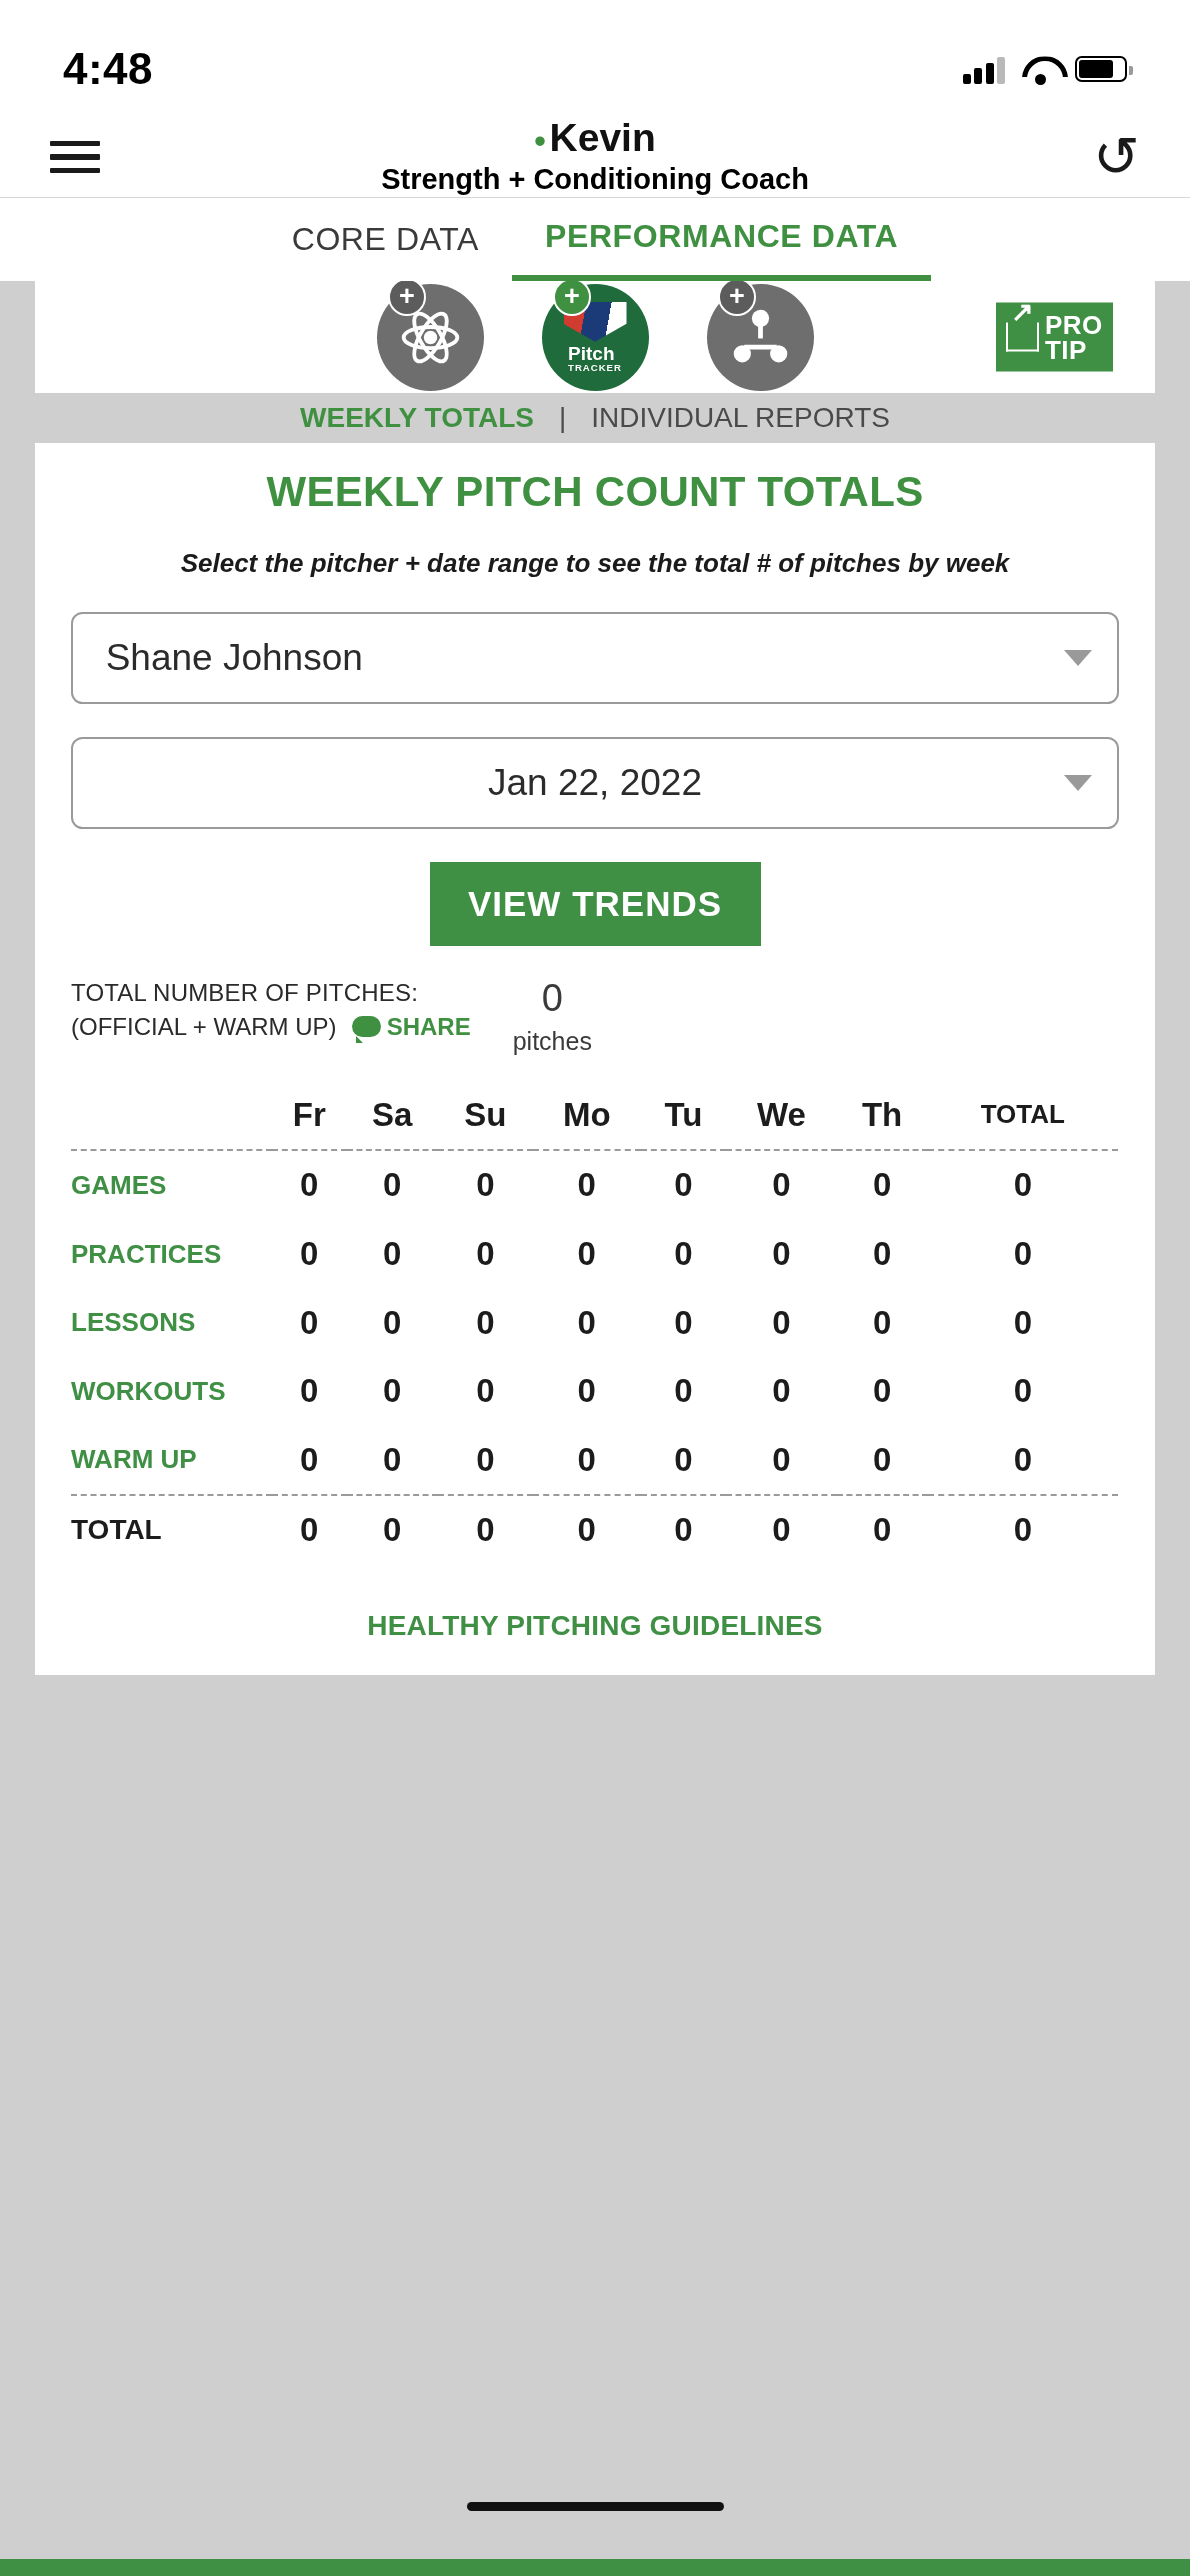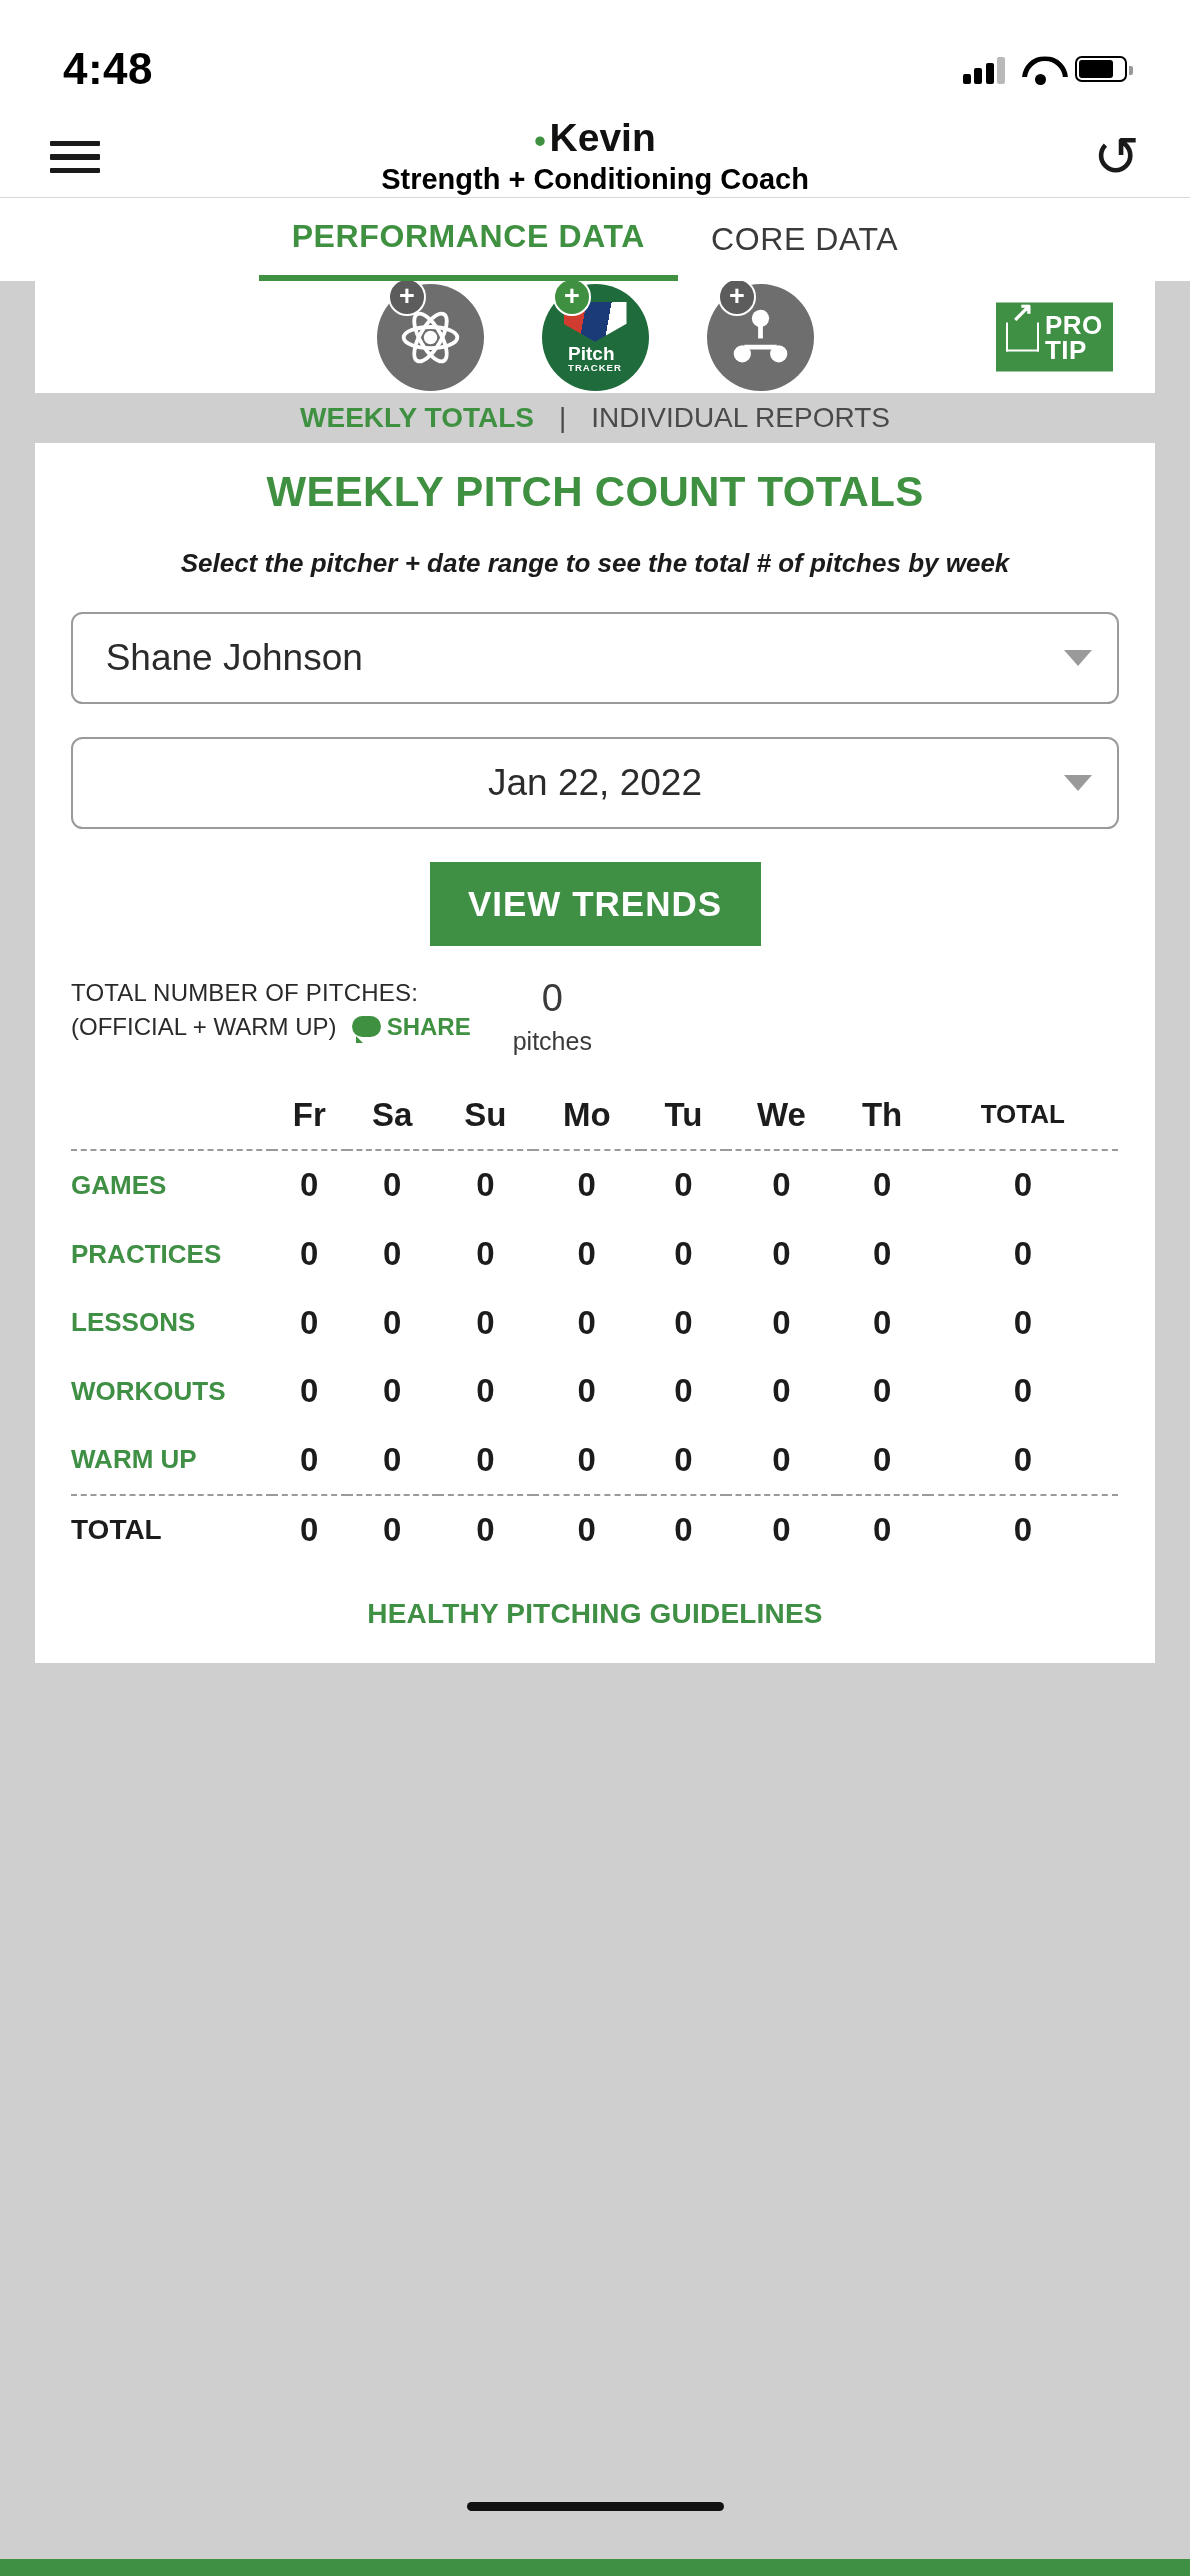--- a/index.html
+++ b/index.html
@@ -326,21 +326,21 @@
   table.pitchtable th.totcol { font-size: 26px; font-weight: 600; }
   table.pitchtable thead th { font-weight: 700; font-size: 33px; }
   table.pitchtable thead tr { border-bottom: 2.9px dashed #9a9a9a; }
   table.pitchtable tbody tr.last { border-bottom: 2.9px dashed #9a9a9a; }
   table.pitchtable tr.grandtotal td { color: #1c1c1c; }
   table.pitchtable tr.grandtotal td.rowlabel {
     color: #1c1c1c; font-size: 28px; font-weight: 600;
   }
   .guidelines {
     text-align:center;
-    margin-top: 33px;
+    margin-top: 45px;
     color: #3f8f45;
     font-size: 28px;
     font-weight: 600;
     letter-spacing: 0.2px;
   }
 
   
   .homebar-wrap {
     height: 105px;
     background: #cfcfcf;
@@ -382,22 +382,22 @@
     <div class="header-center">
       <div class="header-name">
         <span class="dot">•</span><span>Kevin</span>
       </div>
       <div class="header-role">Strength + Conditioning Coach</div>
     </div>
     <div class="refresh-icon">↺</div>
   </div>
 
   <div class="tabs">
+    <div class="tab">CORE DATA</div>
     <div class="tab active">PERFORMANCE DATA</div>
-    <div class="tab">CORE DATA</div>
   </div>
 
   <div class="body">
 
     <div class="iconstrip">
 
       <div class="iconwrap">
         <div class="circleicon">
           <svg width="69" height="69" viewBox="0 0 72 72" aria-hidden="true">
             <circle cx="36" cy="36" r="7" fill="#fff"></circle>

